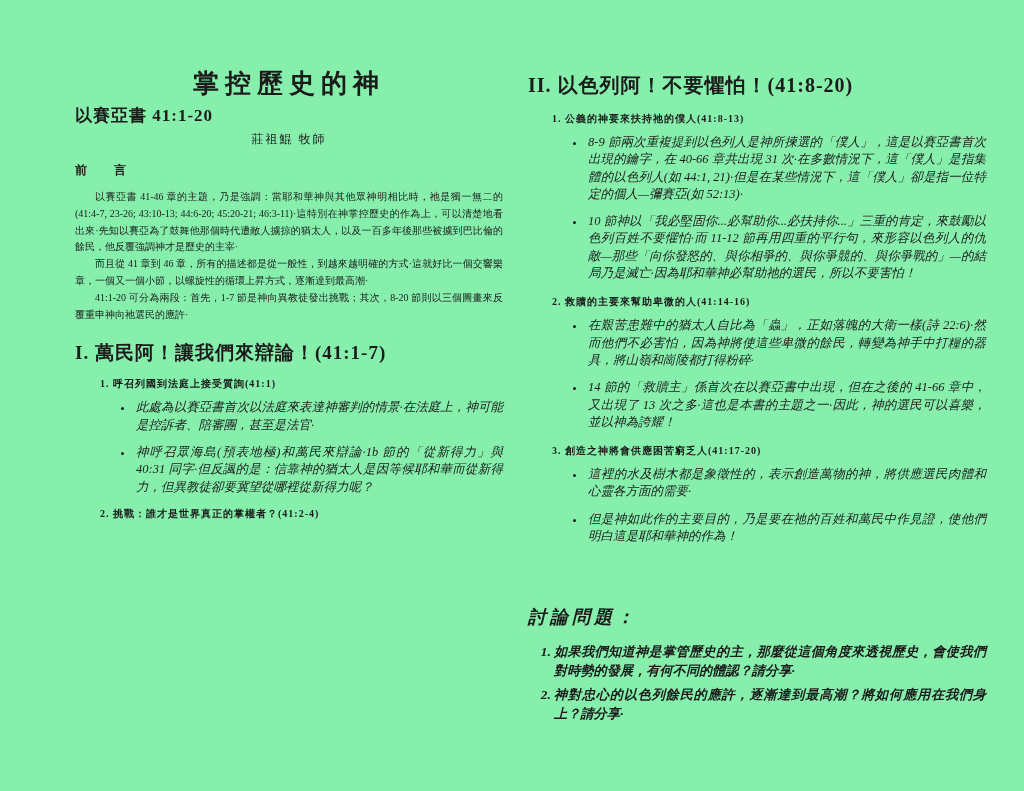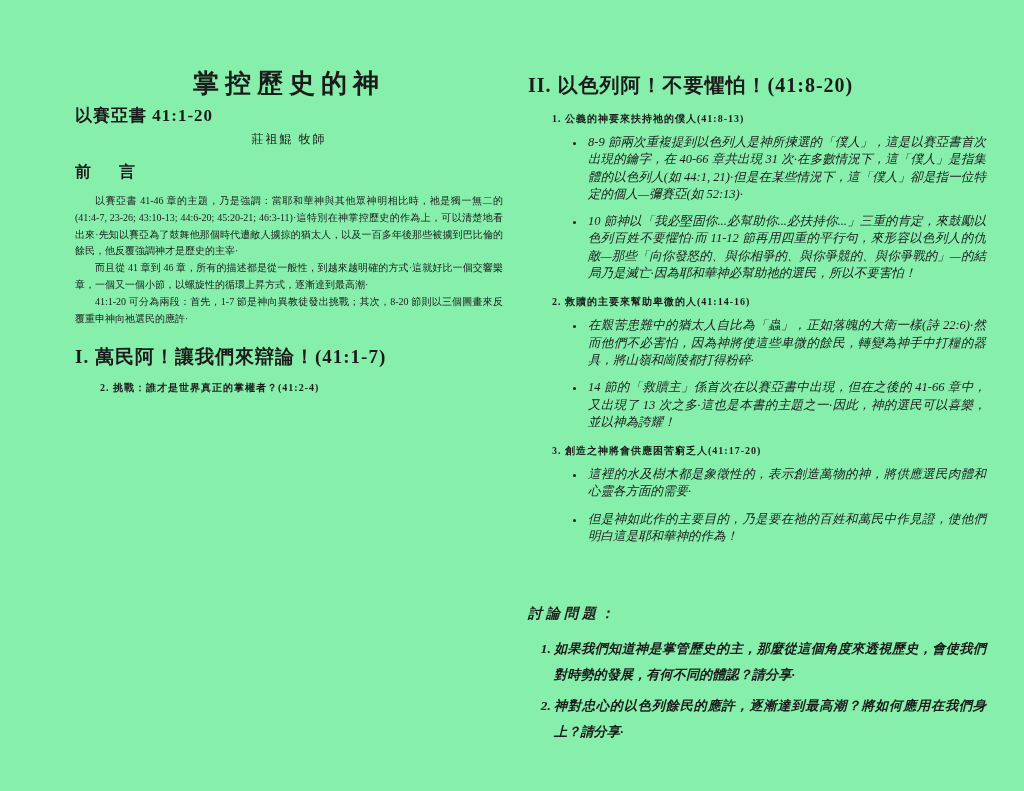--- a/index.html
+++ b/index.html
@@ -32,21 +32,21 @@
   }
   .doc-author {
     text-align: center;
     font-size: 12px;
     margin-top: 4px;
     letter-spacing: 2px;
   }
 
   
   .preface-heading {
-    font-size: 16px;
+    font-size: 12px;
     font-weight: bold;
     letter-spacing: 12px;
     margin-top: 14px;
   }
   .preface { margin-top: 10px; }
   .preface p {
     font-size: 10px;
     line-height: 16.8px;
     text-align: justify;
     text-indent: 2em;
@@ -80,35 +80,35 @@
     margin-bottom: 10px;
     padding-left: 2px;
   }
   ul.bullets li::marker { font-size: 11px; }
   .col-right .outline-item { margin-left: 24px; }
   .col-right .outline-item { margin-top: 13px; }
 
   
   .discussion { margin-top: 60px; }
   .discussion-heading {
-    font-size: 14px;
+    font-size: 18px;
     font-weight: bold;
     font-style: italic;
     letter-spacing: 4px;
   }
   ol.questions {
     margin-top: 13px;
     padding-left: 26px;
     font-style: italic;
     font-weight: bold;
     list-style: decimal outside;
   }
   ol.questions li {
     font-size: 13.2px;
-    line-height: 26px;
+    line-height: 19px;
     text-align: justify;
     margin-bottom: 5px;
   }
 </style>
 </head>
 <body>
 
 <div class="sheet">
 
   <div class="col-left">
@@ -119,20 +119,27 @@
 
     <div class="preface-heading">前 言</div>
     <div class="preface">
       <p>以賽亞書 41-46 章的主題，乃是強調：當耶和華神與其他眾神明相比時，祂是獨一無二的(41:4-7, 23-26; 43:10-13; 44:6-20; 45:20-21; 46:3-11)·這特別在神掌控歷史的作為上，可以清楚地看出來·先知以賽亞為了鼓舞他那個時代遭敵人擄掠的猶太人，以及一百多年後那些被擄到巴比倫的餘民，他反覆強調神才是歷史的主宰·</p>
       <p>而且從 41 章到 46 章，所有的描述都是從一般性，到越來越明確的方式·這就好比一個交響樂章，一個又一個小節，以螺旋性的循環上昇方式，逐漸達到最高潮·</p>
       <p>41:1-20 可分為兩段：首先，1-7 節是神向異教徒發出挑戰；其次，8-20 節則以三個圖畫來反覆重申神向祂選民的應許·</p>
     </div>
 
     <div class="section-heading">I. 萬民阿！讓我們來辯論！(41:1-7)</div>
 
+    <div class="outline-item">
+      <div class="outline-item-heading">1. 呼召列國到法庭上接受質詢(41:1)</div>
+      <ul class="bullets">
+        <li>此處為以賽亞書首次以法庭來表達神審判的情景·在法庭上，神可能是控訴者、陪審團，甚至是法官·</li>
+        <li>神呼召眾海島(預表地極)和萬民來辯論·1b 節的「從新得力」與 40:31 同字·但反諷的是：信靠神的猶太人是因等候耶和華而從新得力，但異教徒卻要冀望從哪裡從新得力呢？</li>
+      </ul>
+    </div>
 
     <div class="outline-item">
       <div class="outline-item-heading">2. 挑戰：誰才是世界真正的掌權者？(41:2-4)</div>
     </div>
 
 
   </div>
 
   <div class="col-right">
 

